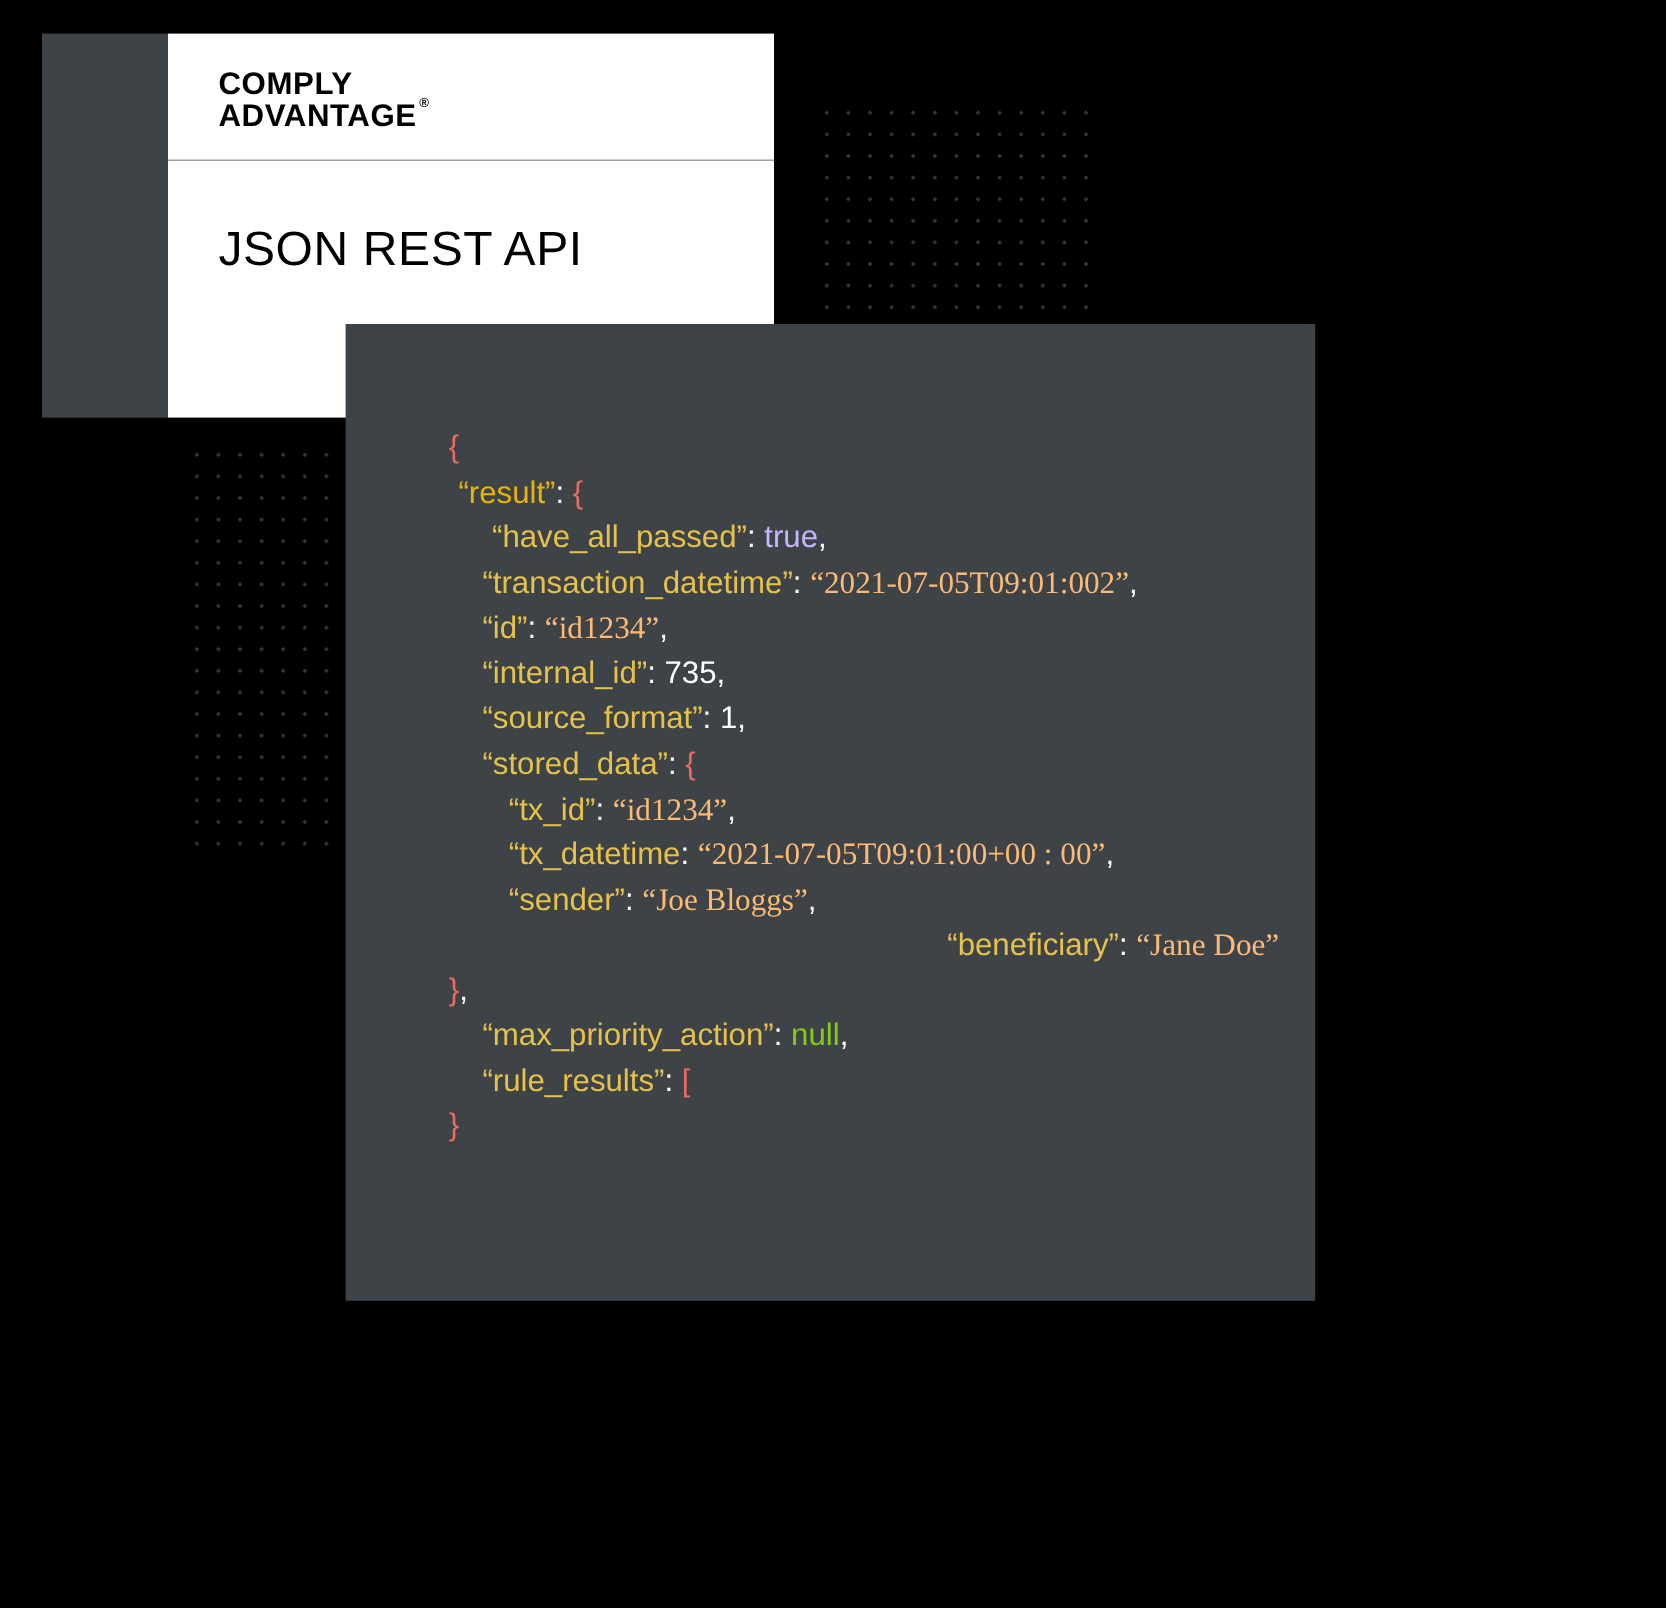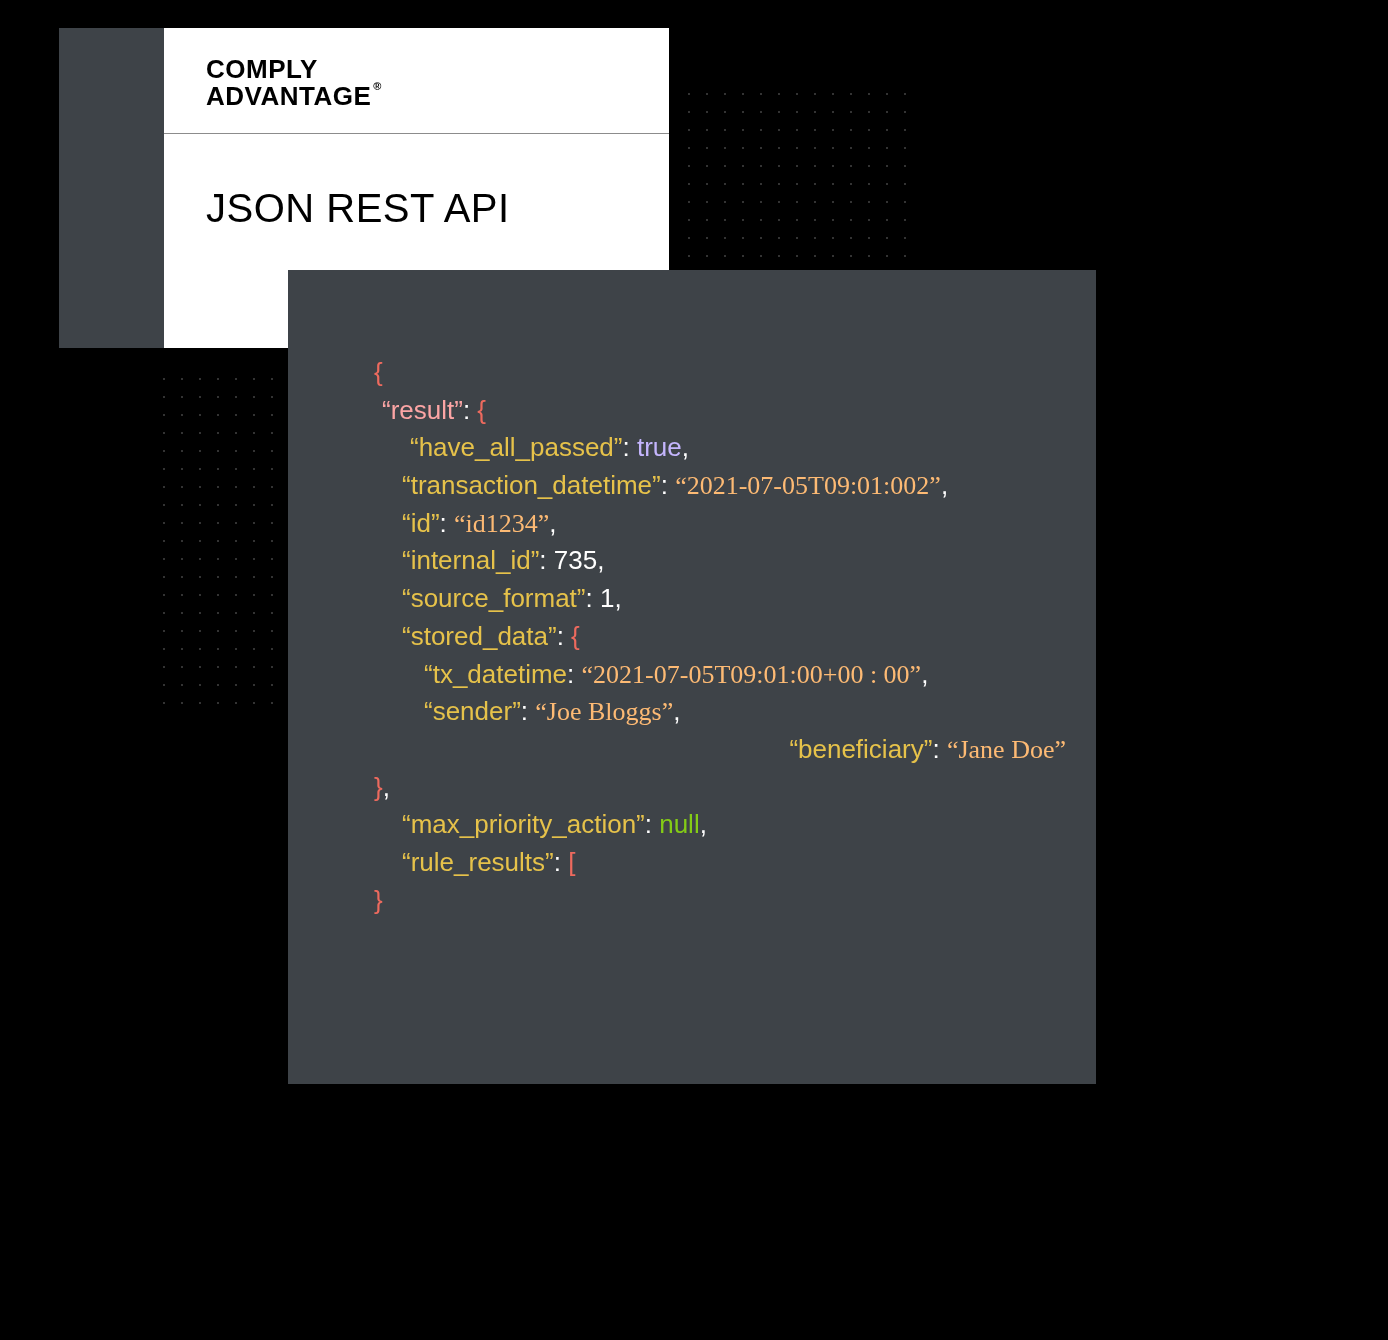--- a/index.html
+++ b/index.html
@@ -32,21 +32,20 @@
     }
 
     .header-card {
       position: absolute;
       top: 28px;
       left: 35px;
       width: 610px;
       height: 320px;
       z-index: 2;
       display: flex;
-      margin-left: 24px;
     }
     .header-sidebar {
       width: 105px;
       background: #3e4348;
     }
     .header-content {
       flex: 1;
       background: #fff;
     }
     .brand {
@@ -88,21 +87,21 @@
       padding: 84px 30px 30px 86px;
       font-family: -apple-system, BlinkMacSystemFont, "Segoe UI", Helvetica, Arial, sans-serif;
       font-size: 26px;
       line-height: 1.45;
       color: #fff;
     }
     .code-line { white-space: pre; }
     .brace { color: #ed6a5e; }
     .bracket { color: #ed6a5e; }
     .k1 { color: #e6c24a; margin-left: 28px; }
-    .k2 { color: #fca5a5; }
+    .k2 { color: #eab308; }
     .val-true { color: #c4b5fd; }
     .val-str1 { color: #fdba74; font-family: Liberation Serif, serif; }
     .val-num { color: #fff; }
     .val-null { color: #84cc16; }
     .punct { color: #fff; }
     .i1 { padding-left: 8px; }
     .i2 { padding-left: 22px; }
     .i3 { padding-left: 30px; text-align: right; }
   </style>
 </head>
@@ -124,20 +123,21 @@
 
 <div class="code-card">
   <div class="code-line"><span class="brace">{</span></div>
   <div class="code-line i1"><span class="k2">“result”</span><span class="punct">: </span><span class="brace">{</span></div>
   <div class="code-line i1"><span class="k1">“have_all_passed”</span><span class="punct">: </span><span class="val-true">true</span><span class="punct">,</span></div>
   <div class="code-line"><span class="k1">“transaction_datetime”</span><span class="punct">: </span><span class="val-str1">“2021-07-05T09:01:002”</span><span class="punct">,</span></div>
   <div class="code-line"><span class="k1">“id”</span><span class="punct">: </span><span class="val-str1">“id1234”</span><span class="punct">,</span></div>
   <div class="code-line"><span class="k1">“internal_id”</span><span class="punct">: </span><span class="val-num">735</span><span class="punct">,</span></div>
   <div class="code-line"><span class="k1">“source_format”</span><span class="punct">: </span><span class="val-num">1</span><span class="punct">,</span></div>
   <div class="code-line"><span class="k1">“stored_data”</span><span class="punct">: </span><span class="brace">{</span></div>
+  <div class="code-line i2"><span class="k1">“tx_id”</span><span class="punct">: </span><span class="val-str1">“id1234”</span><span class="punct">,</span></div>
   <div class="code-line i2"><span class="k1">“tx_datetime</span><span class="punct">: </span><span class="val-str1">“2021-07-05T09:01:00+00 : 00”</span><span class="punct">,</span></div>
   <div class="code-line i2"><span class="k1">“sender”</span><span class="punct">: </span><span class="val-str1">“Joe Bloggs”</span><span class="punct">,</span></div>
   <div class="code-line i3"><span class="k1">“beneficiary”</span><span class="punct">: </span><span class="val-str1">“Jane Doe”</span></div>
   <div class="code-line"><span class="brace">}</span><span class="punct">,</span></div>
   <div class="code-line"><span class="k1">“max_priority_action”</span><span class="punct">: </span><span class="val-null">null</span><span class="punct">,</span></div>
   <div class="code-line"><span class="k1">“rule_results”</span><span class="punct">: </span><span class="bracket">[</span></div>
   <div class="code-line"><span class="brace">}</span></div>
 </div>
 
 </body></html>

